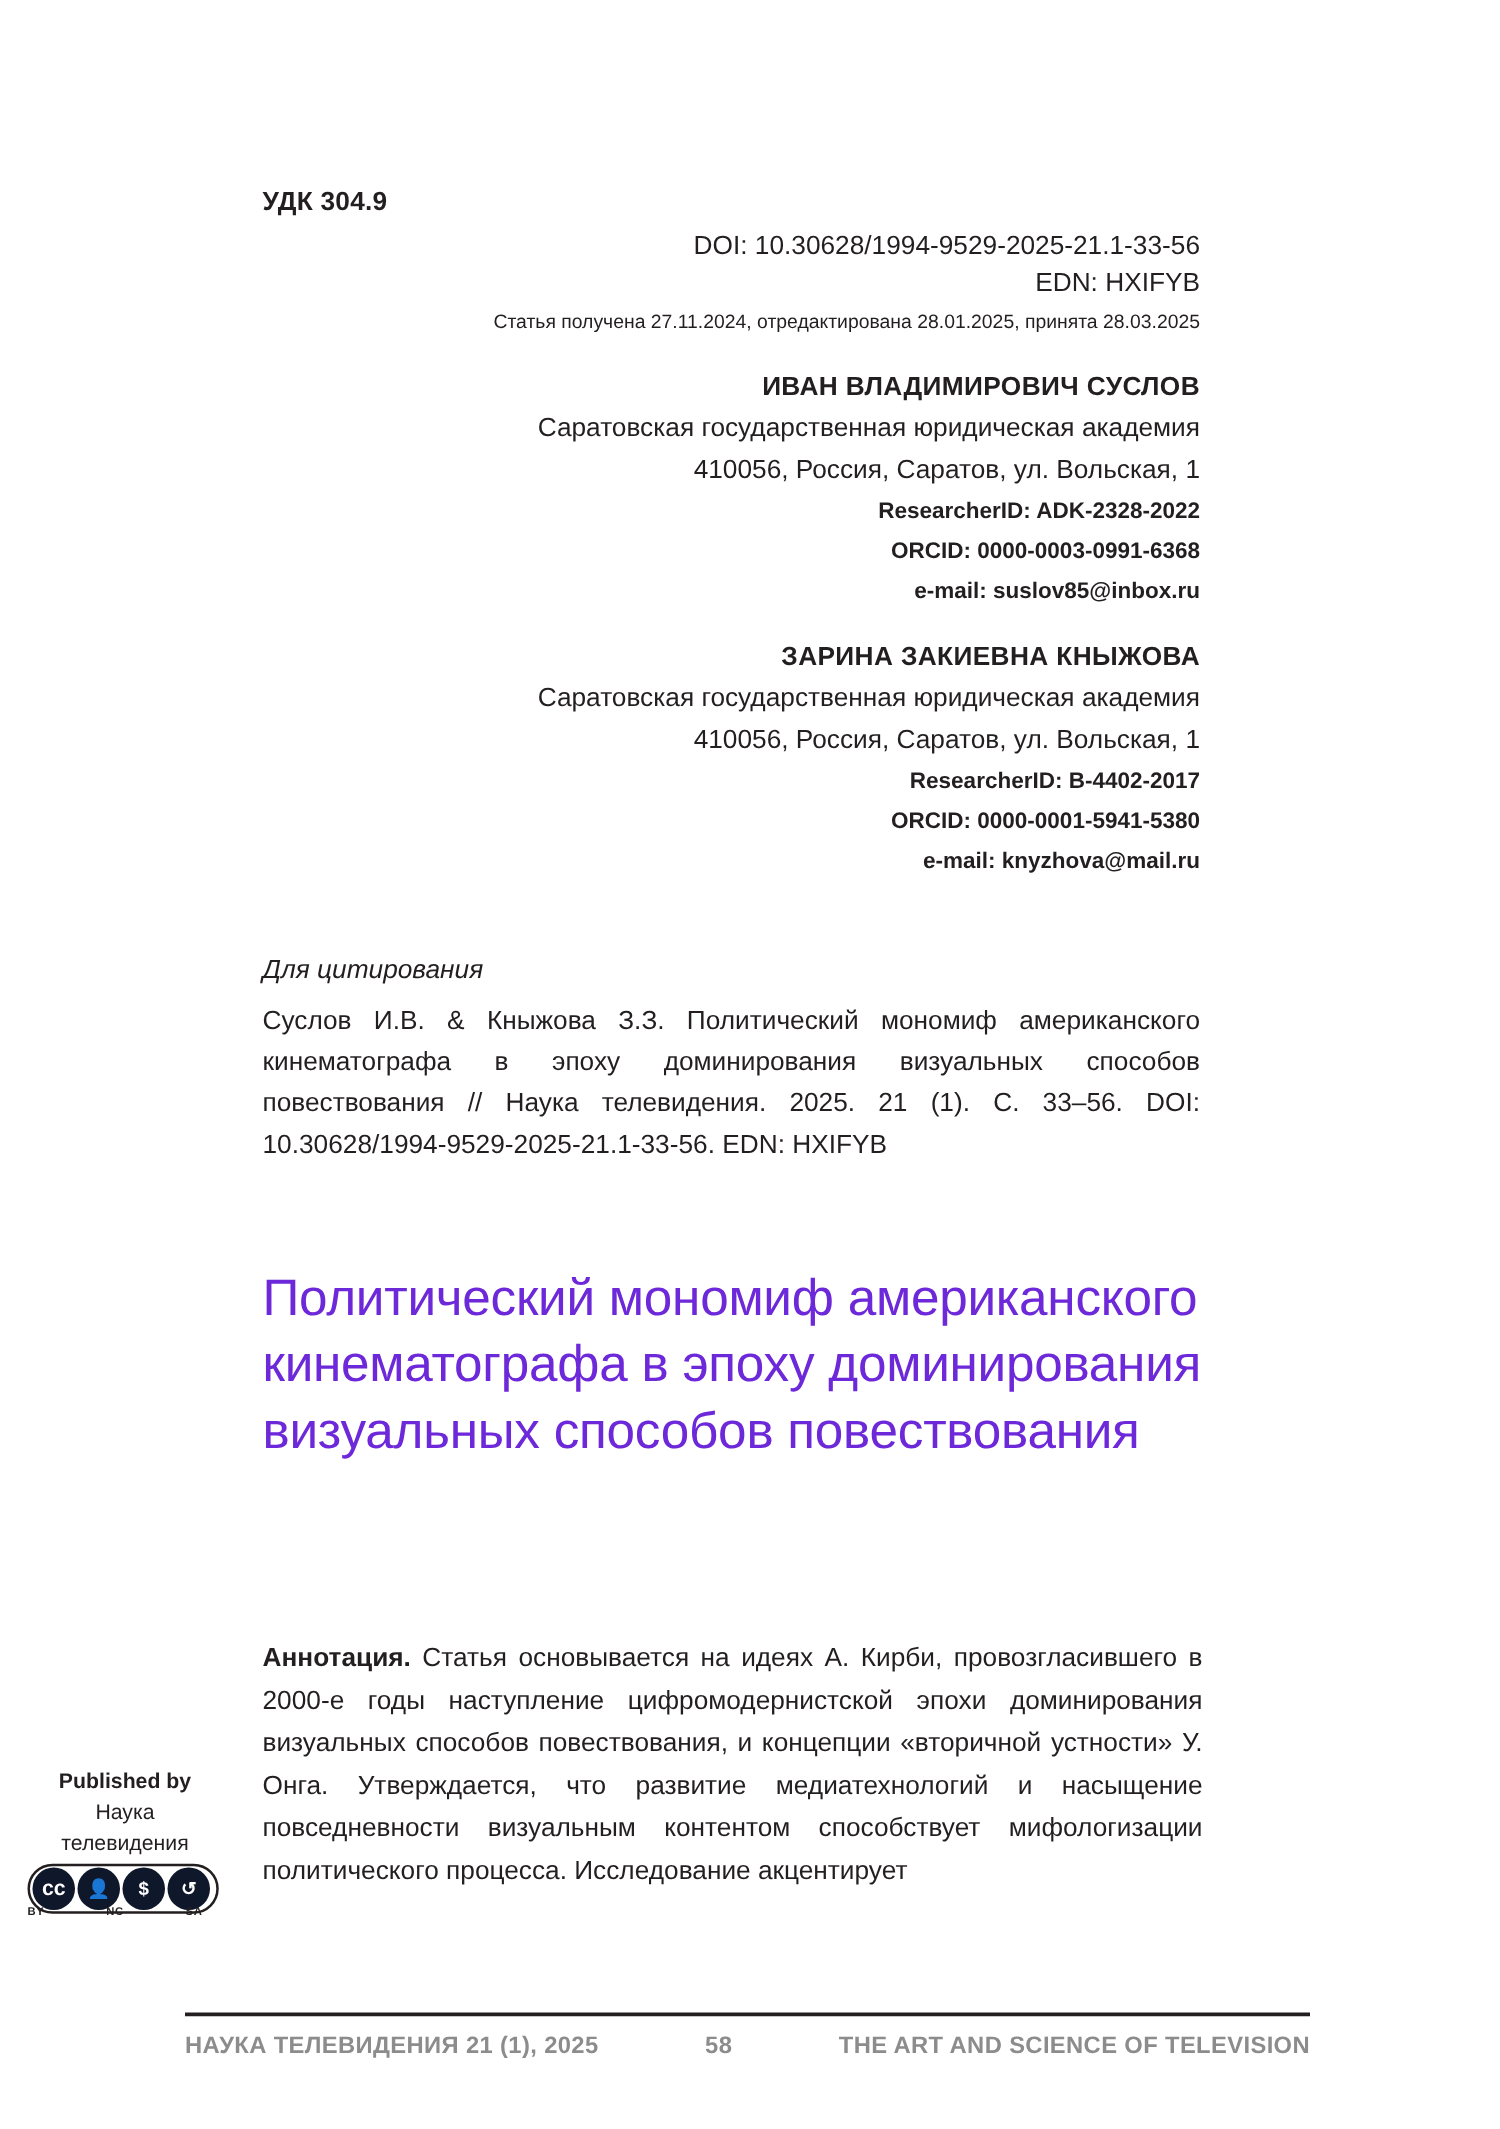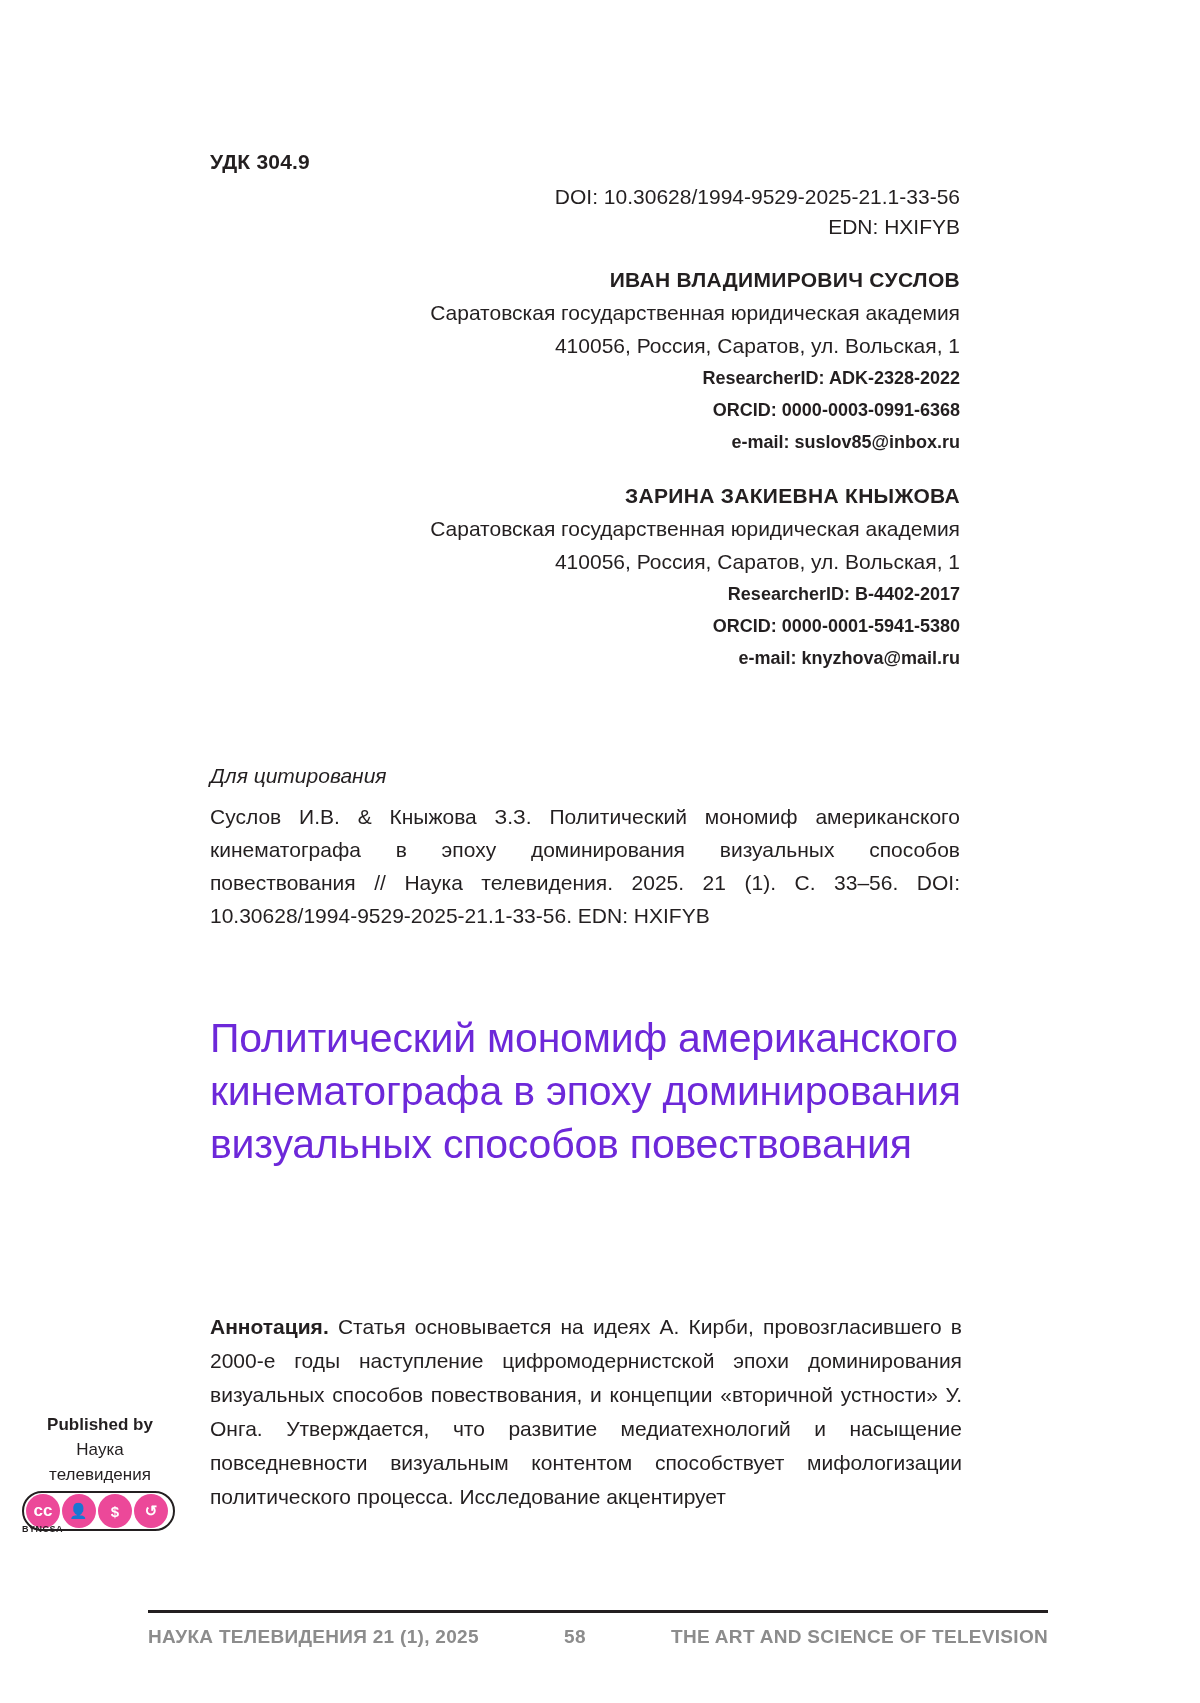--- a/index.html
+++ b/index.html
@@ -144,40 +144,40 @@
     border-radius: 23px;
     padding: 1px 3px 1px 2px;
     background: #fff;
     height: 40px;
     box-sizing: border-box;
   }
   .cc-circ {
     width: 34px;
     height: 34px;
     border-radius: 50%;
-    background: #ec4899;
+    background: #0f172a;
     color: #fff;
     display: flex;
     align-items: center;
     justify-content: center;
     font-size: 15px;
     font-weight: bold;
     margin-right: 2px;
     position: relative;
   }
   .cc-circ.small-label {
     font-size: 17px;
   }
   .cc-caption-row {
     position: absolute;
     left: 22px;
     top: 1524px;
     width: 140px;
     display: flex;
-    justify-content: flex-start;
+    justify-content: space-between;
     font-size: 9px;
     font-weight: bold;
     letter-spacing: .5px;
   }
 
   
   .footer-rule {
     position: absolute;
     left: 148px;
     top: 1610px;
@@ -205,20 +205,21 @@
 </head>
 <body>
 
 <div class="page">
 
   <div class="udk">УДК 304.9</div>
 
   <div class="right-col">
     <div class="doi-line">DOI: 10.30628/1994-9529-2025-21.1-33-56</div>
     <div class="edn-line">EDN: HXIFYB</div>
+    <div class="received-line">Статья получена 27.11.2024, отредактирована 28.01.2025, принята 28.03.2025</div>
 
     <div class="author-block">
       <div class="author-name">ИВАН ВЛАДИМИРОВИЧ СУСЛОВ</div>
       <div class="author-affil">Саратовская государственная юридическая академия</div>
       <div class="author-affil">410056, Россия, Саратов, ул. Вольская, 1</div>
       <div class="author-meta">ResearcherID: ADK-2328-2022</div>
       <div class="author-meta">ORCID: 0000-0003-0991-6368</div>
       <div class="author-meta">e-mail: suslov85@inbox.ru</div>
     </div>
 

